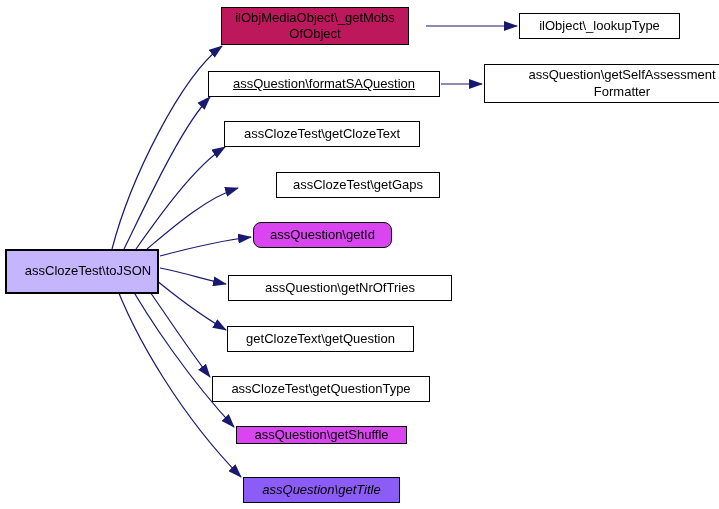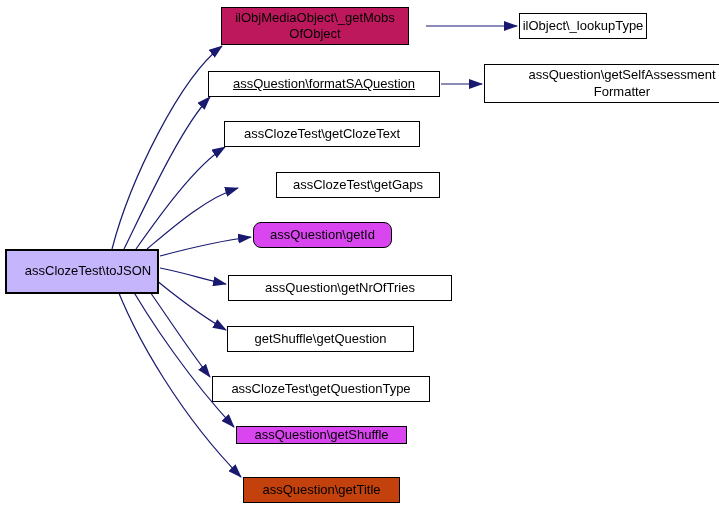--- a/index.html
+++ b/index.html
@@ -63,26 +63,26 @@
   <div class="node" style="left: 208px; top: 71px; width: 232px; height: 26px; background: rgb(255, 255, 255); border-color: rgb(0, 0, 0); text-decoration: underline;">assQuestion\formatSAQuestion</div>
 
   <div class="node" style="left: 224px; top: 121px; width: 196px; height: 26px; background: rgb(255, 255, 255); border-color: rgb(0, 0, 0);">assClozeTest\getClozeText</div>
 
   <div class="node" style="left: 240px; top: 172px; width: 164px; height: 26px; background: rgb(255, 255, 255); border-color: rgb(0, 0, 0); margin-left: 36px;">assClozeTest\getGaps</div>
 
   <div class="node" style="left: 253px; top: 222px; width: 139px; height: 26px; background: #d946ef; border-color: rgb(0, 0, 0); border-radius: 8px;">assQuestion\getId</div>
 
   <div class="node" style="left: 228px; top: 275px; width: 224px; height: 26px; background: rgb(255, 255, 255); border-color: rgb(0, 0, 0);">assQuestion\getNrOfTries</div>
 
-  <div class="node" style="left: 227px; top: 326px; width: 187px; height: 26px; background: rgb(255, 255, 255); border-color: rgb(0, 0, 0);">getShuffle\getQuestion</div>
+  <div class="node" style="left: 227px; top: 326px; width: 187px; height: 26px; background: rgb(255, 255, 255); border-color: rgb(0, 0, 0);">getClozeText\getQuestion</div>
 
   <div class="node" style="left: 212px; top: 376px; width: 218px; height: 26px; background: rgb(255, 255, 255); border-color: rgb(0, 0, 0);">assClozeTest\getQuestionType</div>
 
   <div class="node" style="left: 236px; top: 426px; width: 171px; height: 18px; background: #d946ef; border-color: rgb(0, 0, 0);">assQuestion\getShuffle</div>
 
-  <div class="node" style="left: 243px; top: 477px; width: 157px; height: 26px; background: #c2410c; border-color: rgb(0, 0, 0);">assQuestion\getTitle</div>
+  <div class="node" style="left: 243px; top: 477px; width: 157px; height: 26px; background: #8b5cf6; border-color: rgb(0, 0, 0); font-style: italic;">assQuestion\getTitle</div>
 
-  <div class="node" style="left: 519px; top: 13px; width: 128px; height: 26px; background: rgb(255, 255, 255); border-color: rgb(0, 0, 0);">ilObject\_lookupType</div>
+  <div class="node" style="left: 519px; top: 13px; width: 161px; height: 26px; background: rgb(255, 255, 255); border-color: rgb(0, 0, 0);">ilObject\_lookupType</div>
 
   <div class="node" style="left: 484px; top: 64px; width: 276px; height: 39px; background: rgb(255, 255, 255); border-color: rgb(0, 0, 0);">assQuestion\getSelfAssessment
 Formatter</div>
 
 </div>
 
 </body></html>

